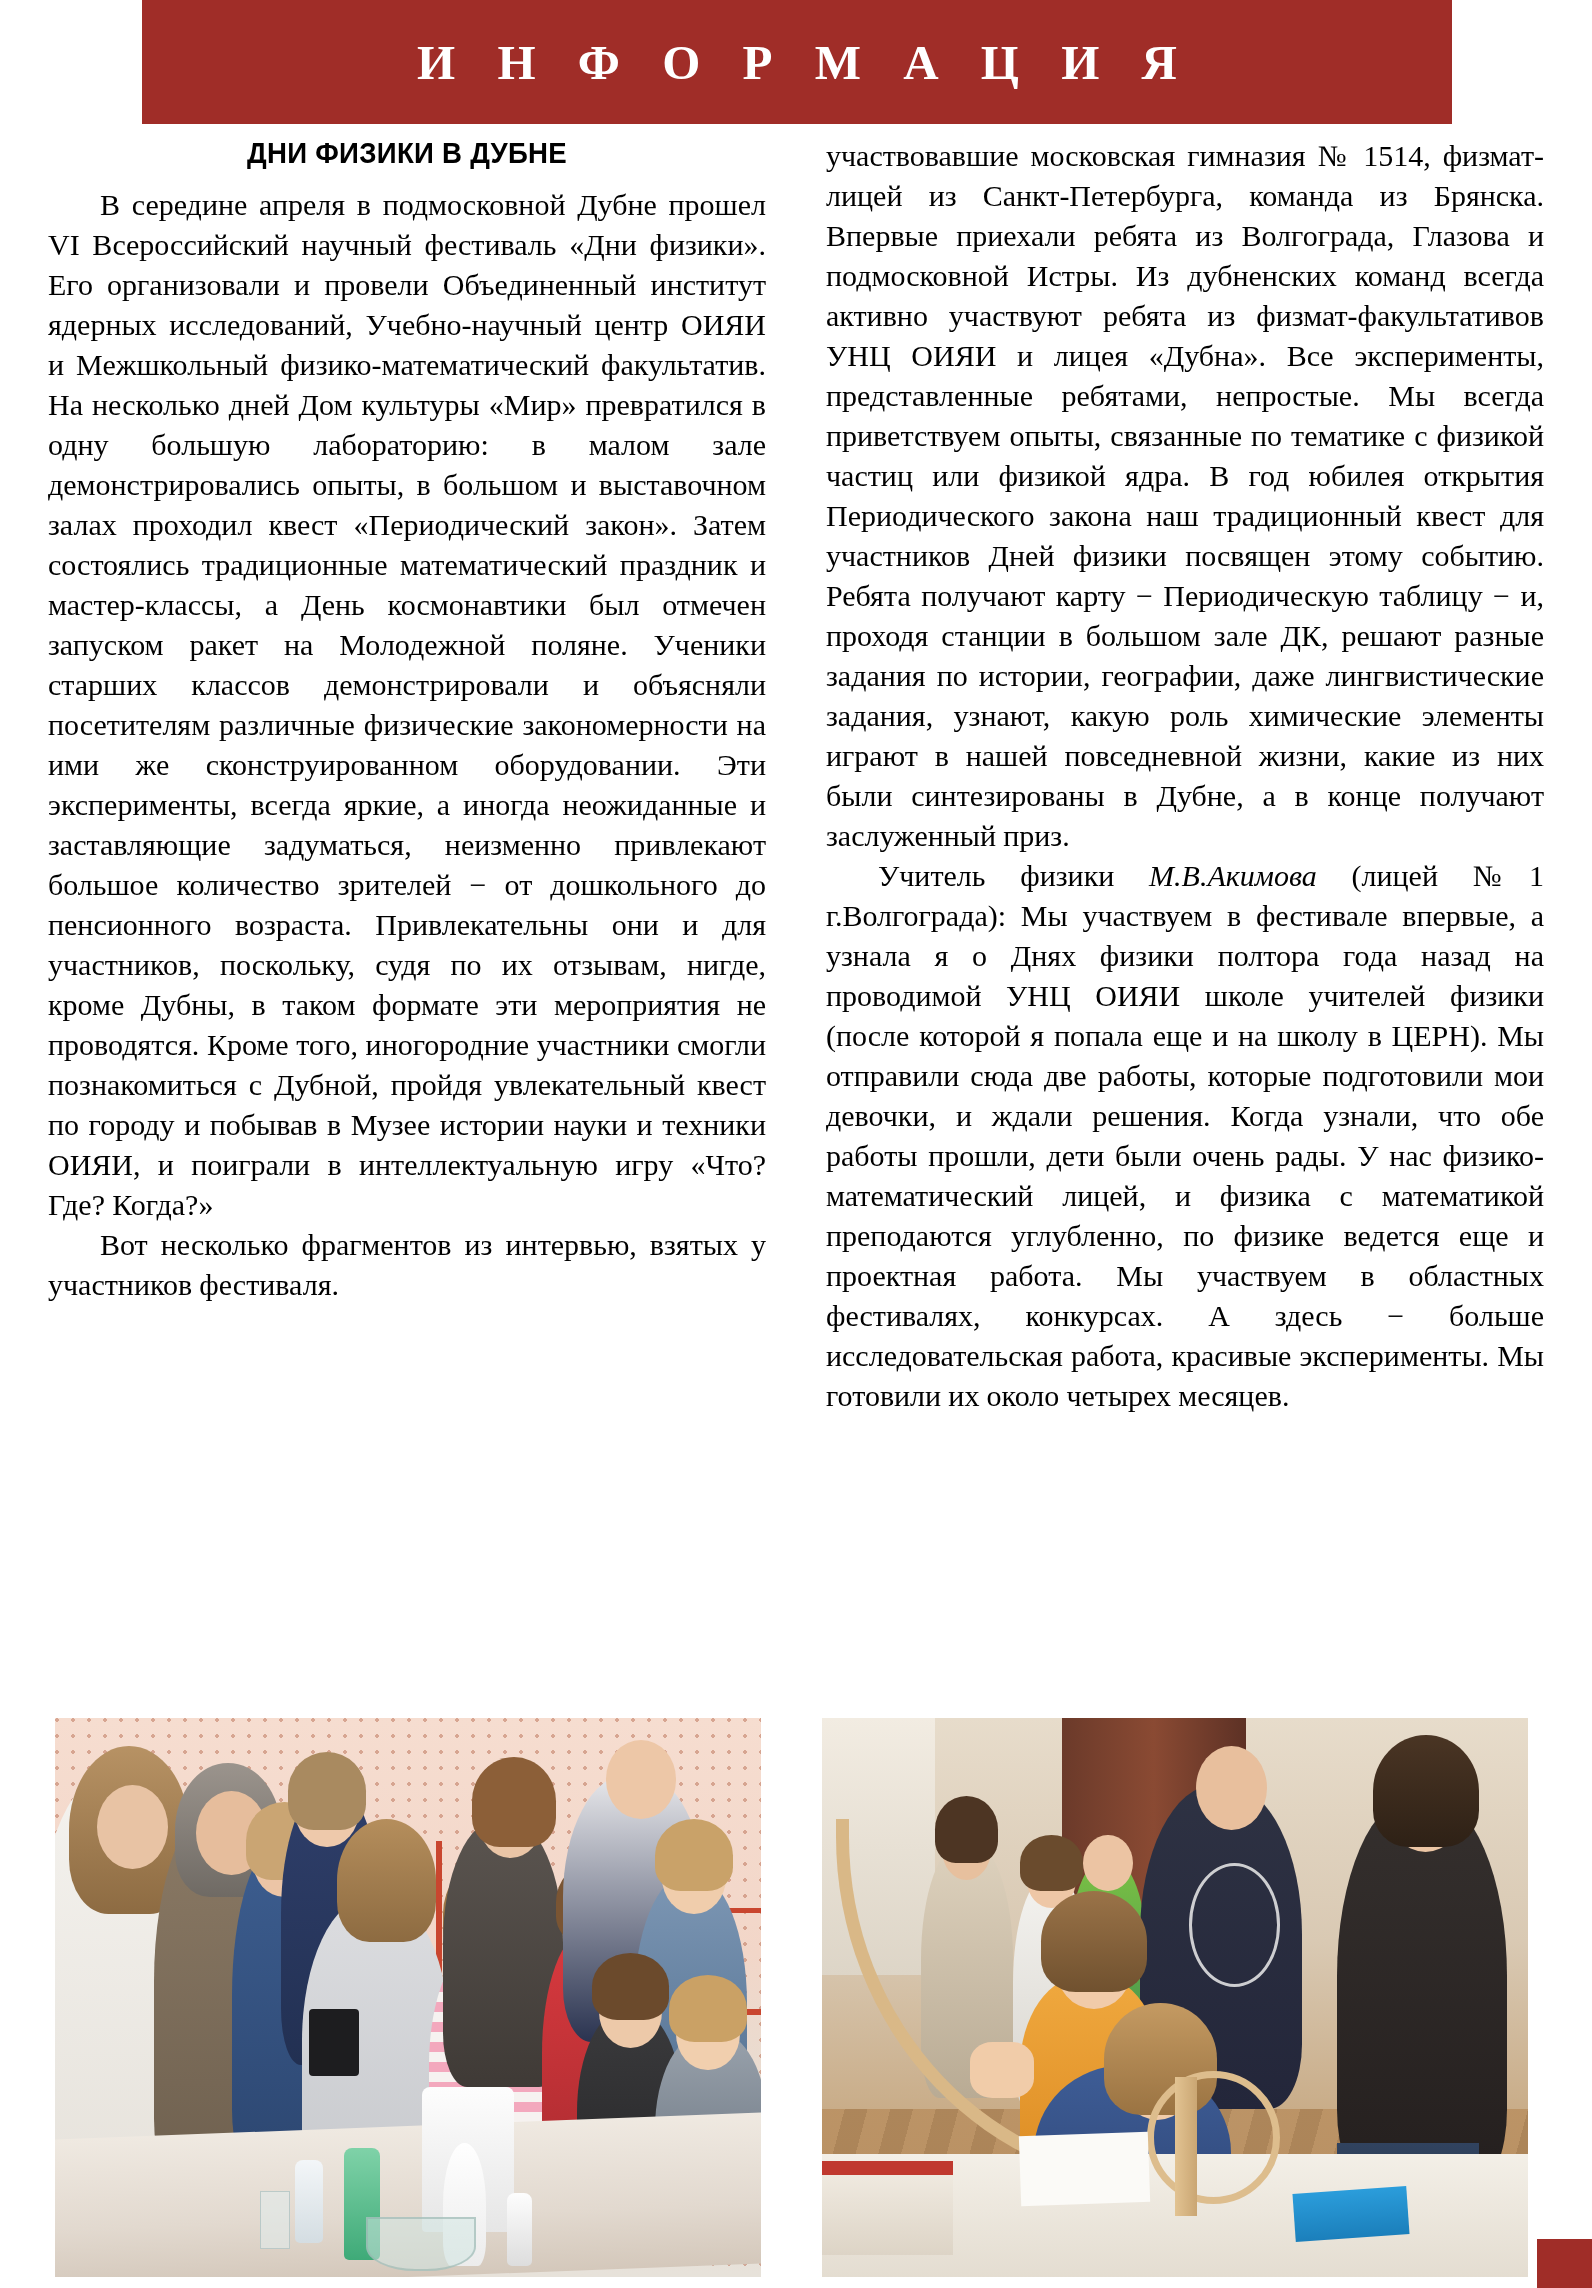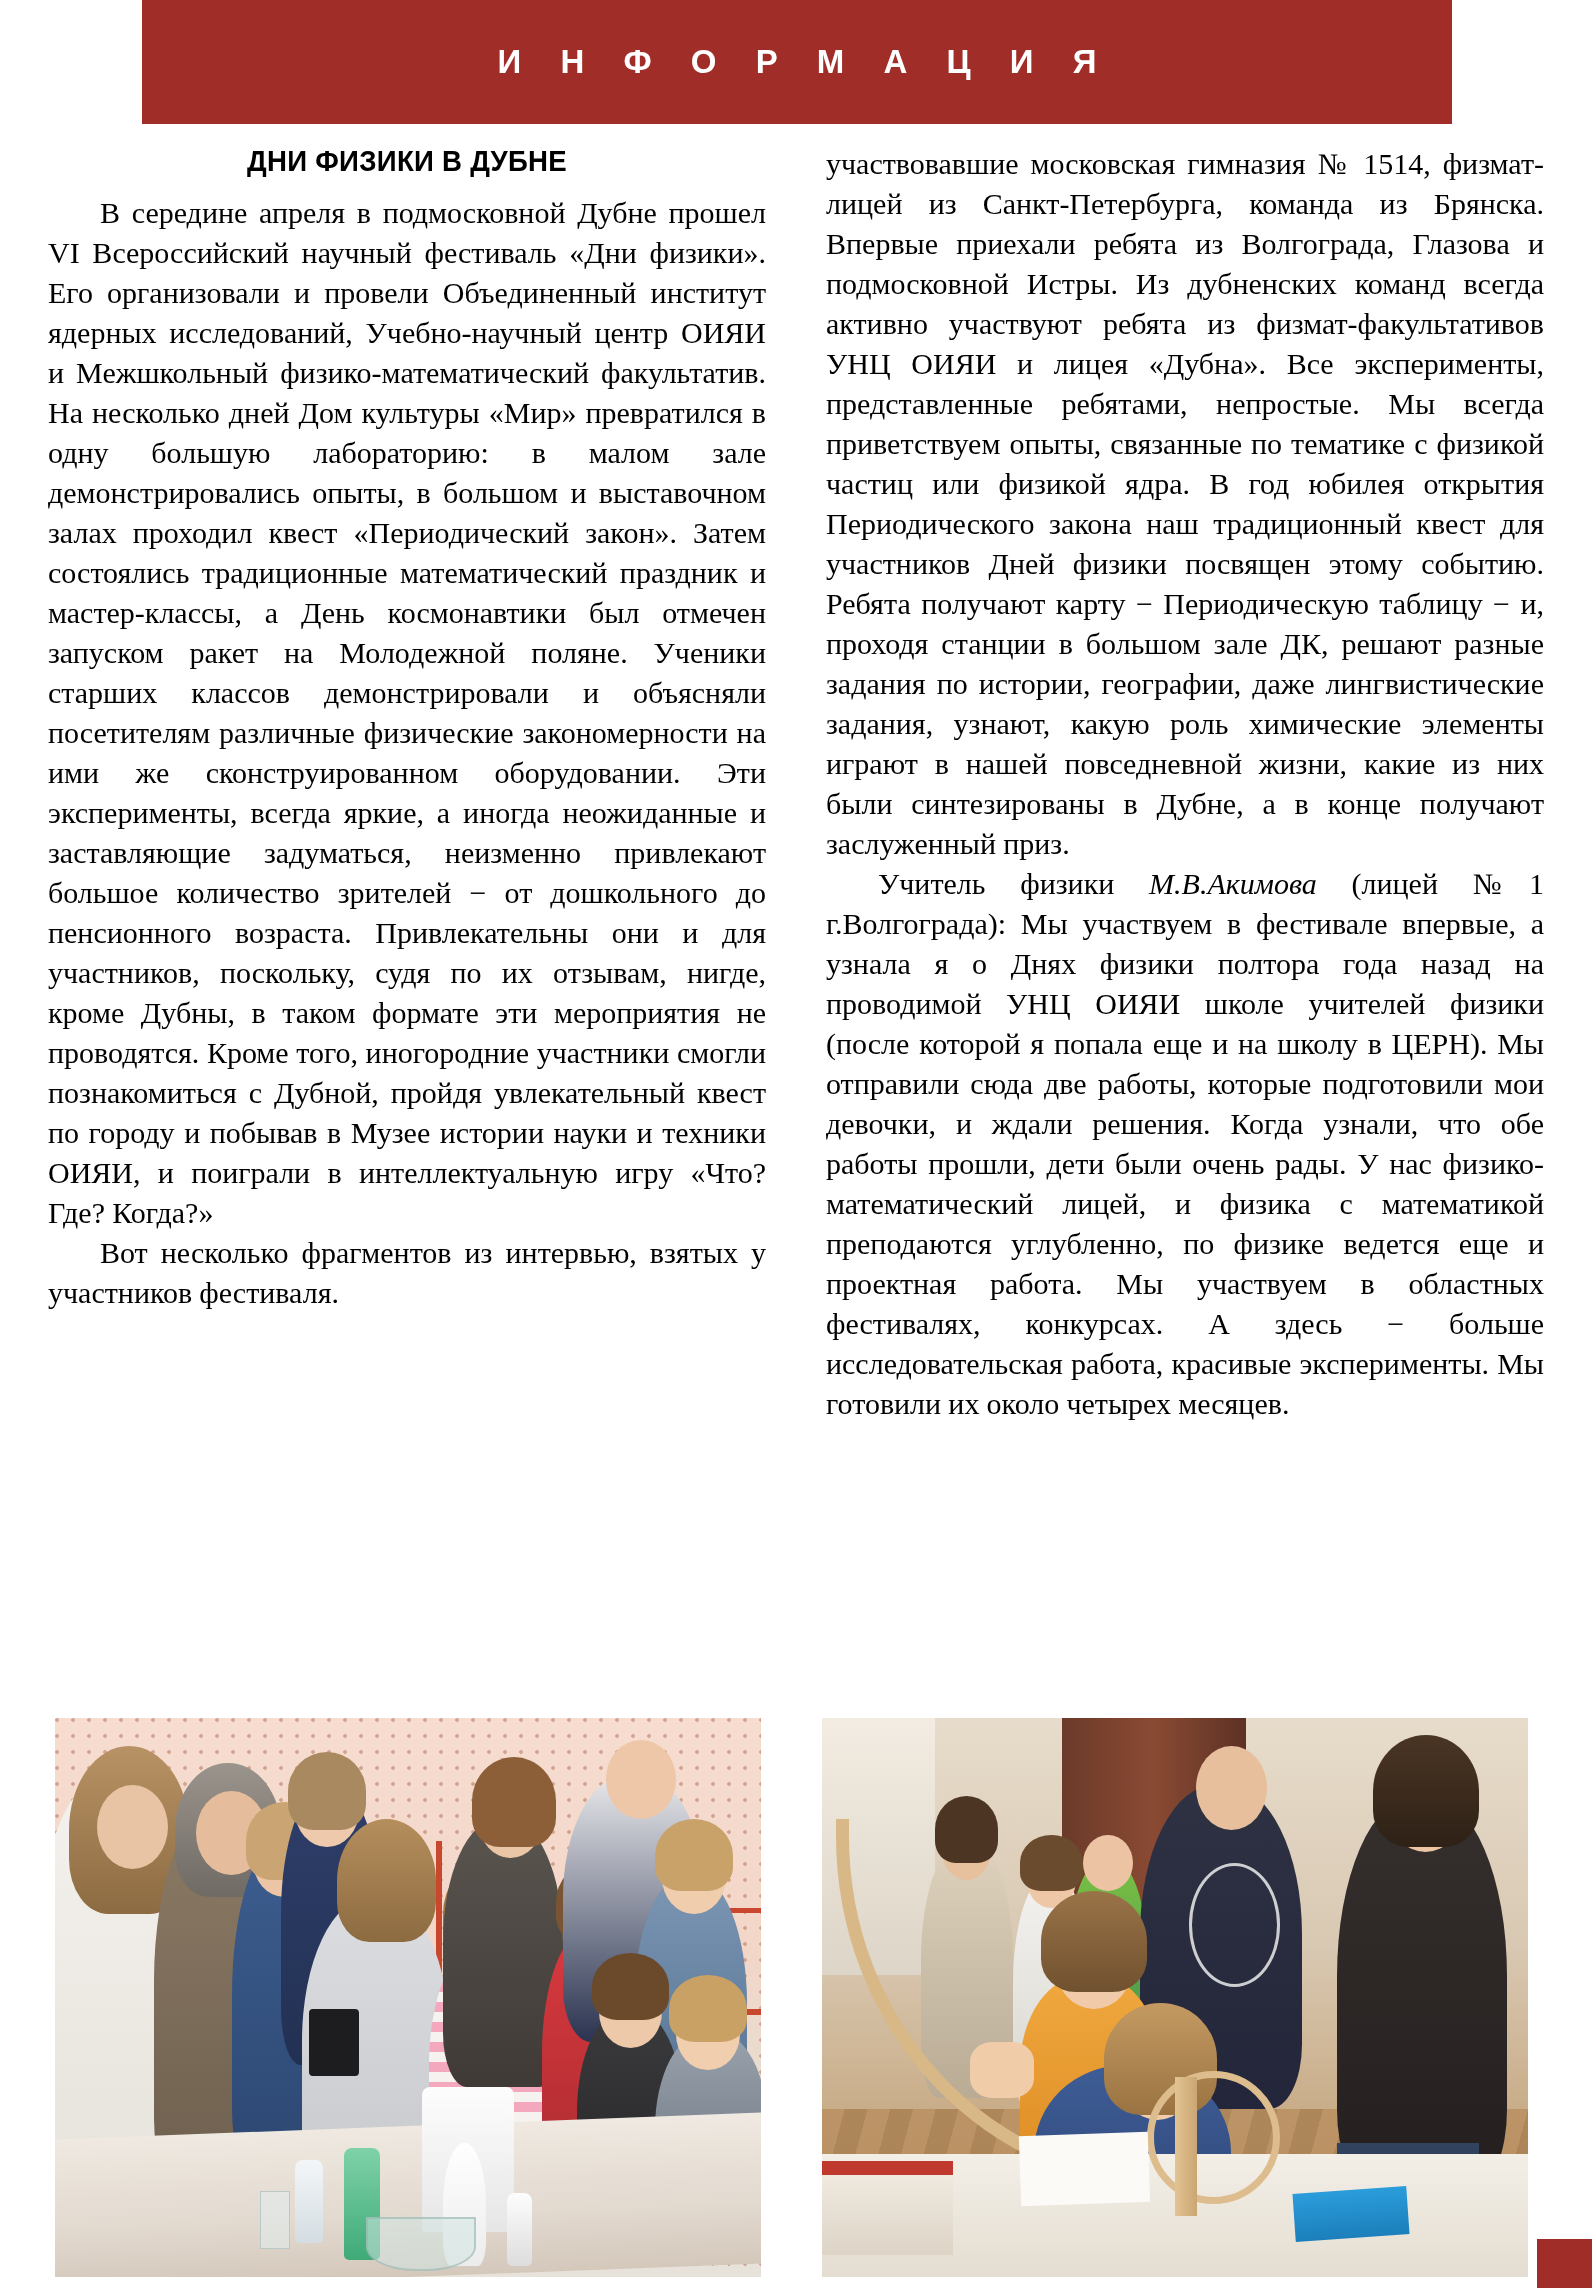--- a/index.html
+++ b/index.html
@@ -22,33 +22,33 @@
     top: 0;
     width: 1310px;
     height: 124px;
     background: #a02d28;
     display: flex;
     align-items: center;
     justify-content: center;
   }
   .banner-title {
     color: #ffffff;
-    font-family: Liberation Sans, sans-serif;
-    font-size: 33px;
+    font-family: Liberation Serif, serif;
+    font-size: 49px;
     font-weight: 700;
     letter-spacing: 15px;
     text-indent: 15px;
     white-space: nowrap;
   }
 
   
   .article {
     position: absolute;
     left: 48px;
-    top: 144px;
+    top: 136px;
     width: 1496px;
     height: 1557px;
     display: flex;
     gap: 60px;
   }
   .column {
     width: 718px;
     position: relative;
   }
 

